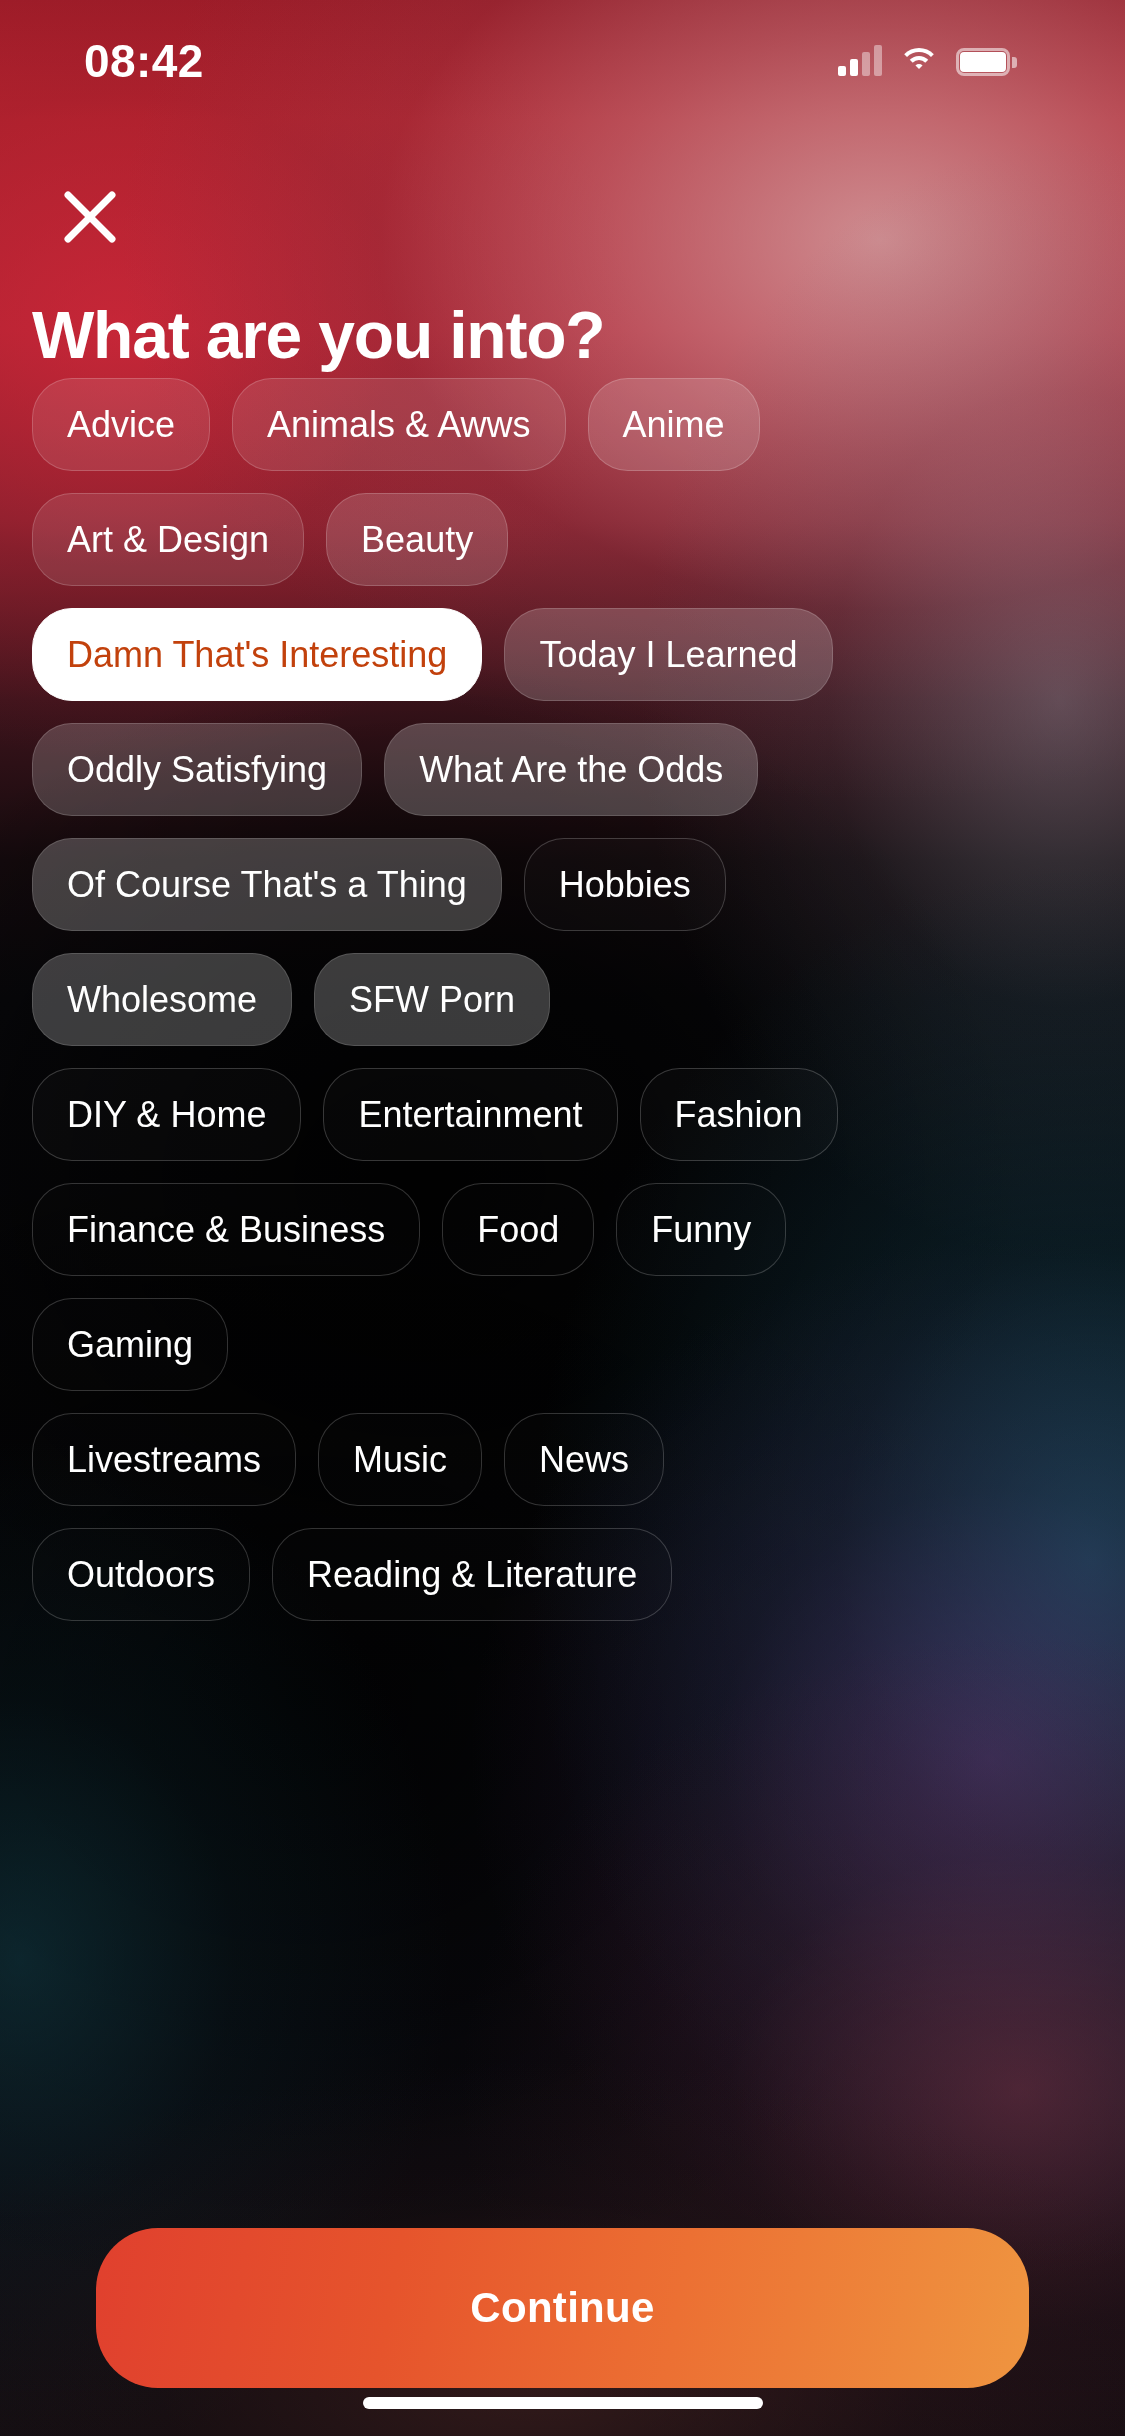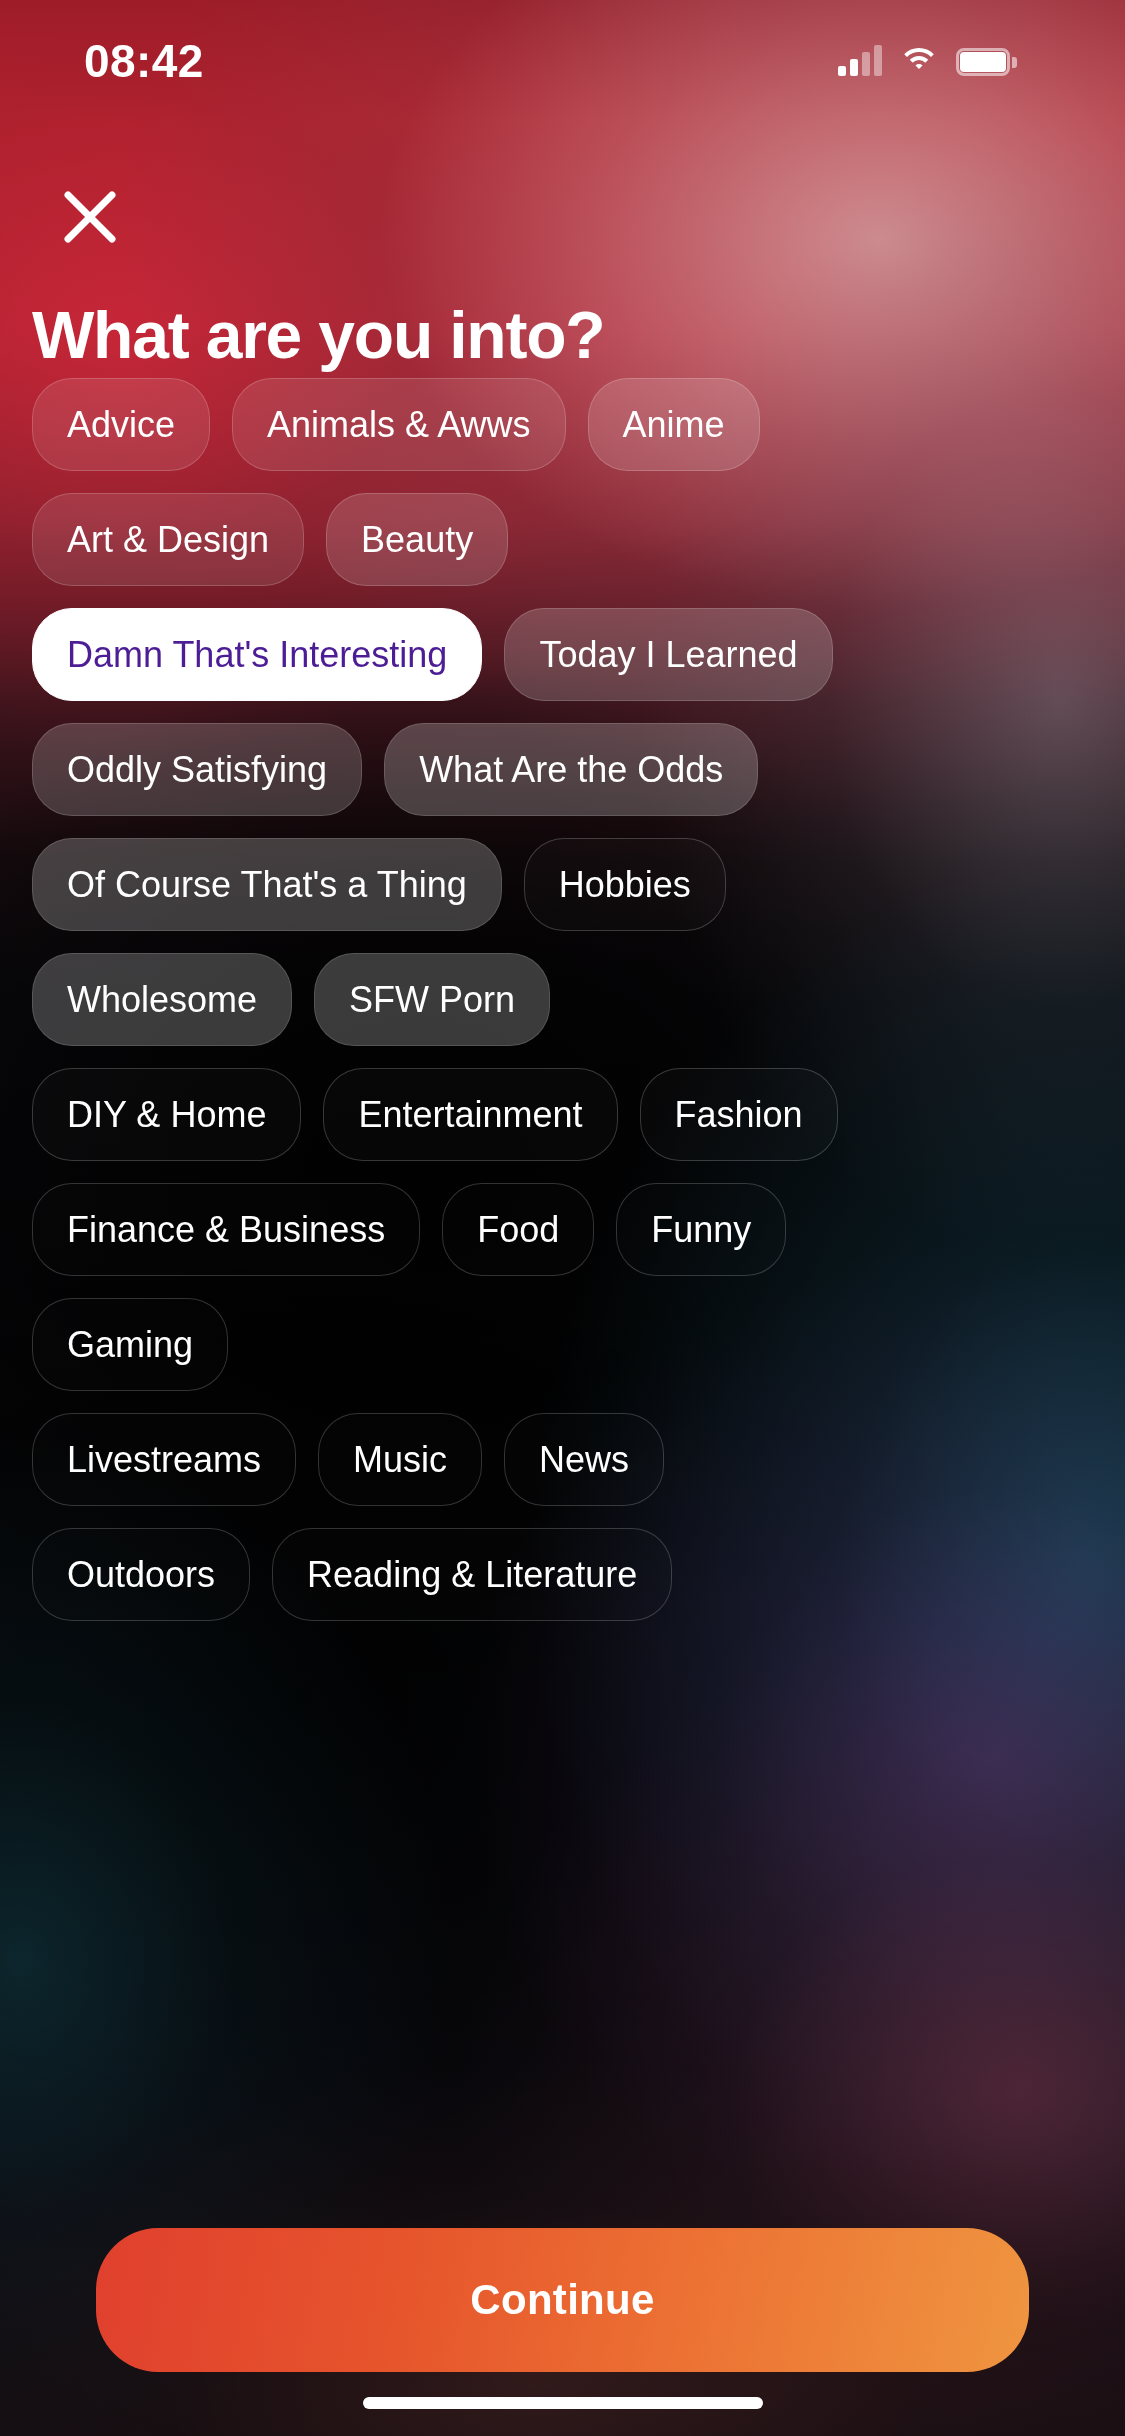--- a/index.html
+++ b/index.html
@@ -161,27 +161,27 @@
     background:rgba(255,255,255,0.02);
     cursor:pointer;
   }
   .chip.f10 { background:rgba(255,255,255,0.10); border-color:rgba(255,255,255,0.18); }
   .chip.f14 { background:rgba(255,255,255,0.145); border-color:rgba(255,255,255,0.18); }
   .chip.f18 { background:rgba(255,255,255,0.185); border-color:rgba(255,255,255,0.16);justify-content:center; }
   .chip.f22 { background:rgba(255,255,255,0.225); border-color:rgba(255,255,255,0.14); }
   .chip.f02 { background:rgba(255,255,255,0.022); border-color:rgba(255,255,255,0.20); }
   .chip.f01 { background:rgba(255,255,255,0.012); border-color:rgba(255,255,255,0.19); }
   .chip.selected {
-    background:#ffffff; border-color:#ffffff; color:#4c1d95;
+    background:#ffffff; border-color:#ffffff; color:#c2410c;
   }
 
   
   #continue-btn {
     position:absolute; left:96px; top:2228px;
-    width:933px; height:144px; border-radius:62px;
+    width:933px; height:160px; border-radius:62px;
     background:linear-gradient(100deg,#e0402e 0%,#e6542c 32%,#ec7033 62%,#ef9540 100%);
     display:flex; align-items:center; justify-content:center;
     z-index:11; cursor:pointer; border:none;
   }
   #continue-label {
     font-size:42px; font-weight:bold; color:#fff; letter-spacing:0.3px;
   }
 
   
   #home-indicator {

